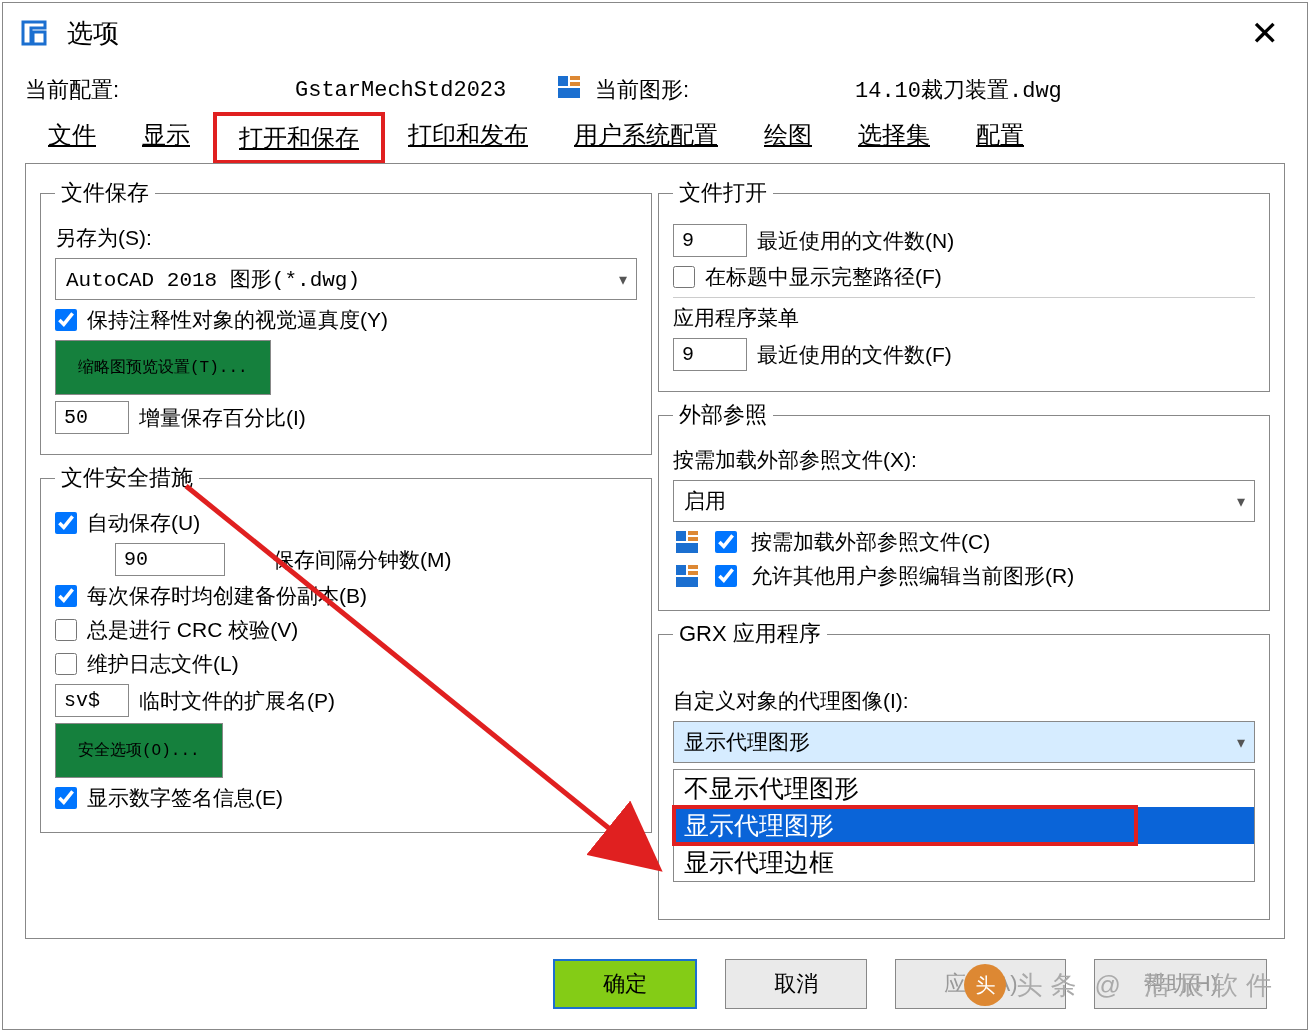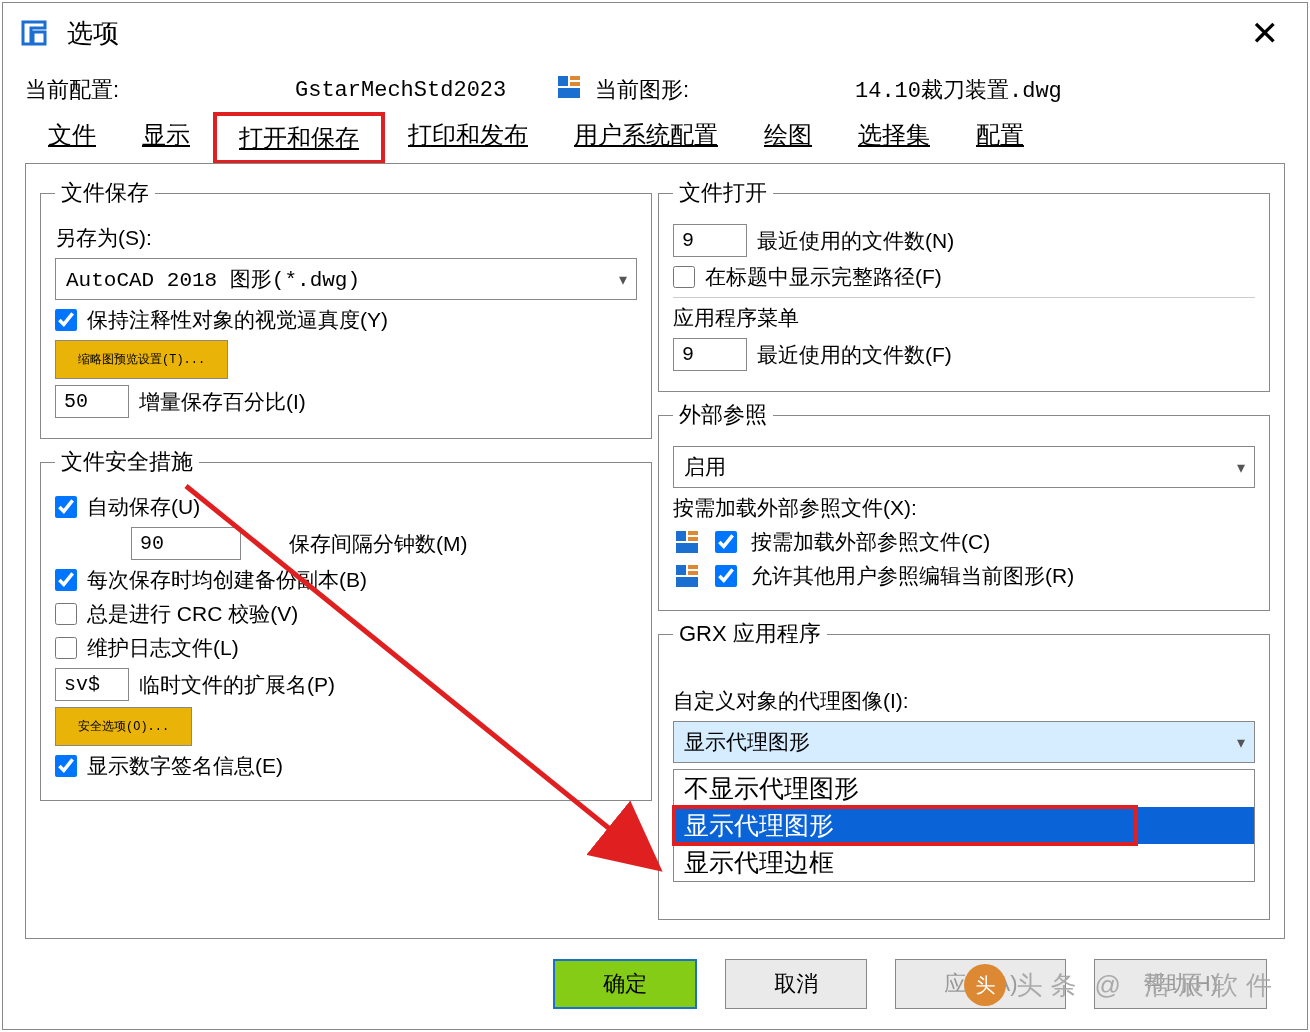--- a/index.html
+++ b/index.html
@@ -17,30 +17,30 @@
     .tabs-wrap { position: relative; padding: 0 22px; }
     .tabs { display: flex; border-bottom: none; }
     .tab { padding: 6px 22px; font-size: 24px; border: 1px solid transparent; cursor: pointer; position: relative; top: 1px; background: #fff; text-decoration: underline; }
     .tab.active { border: 1px solid #888; border-bottom: 1px solid #fff; }
     .tab.highlight { border: 4px solid #e02020 !important; }
     .panel-border { border: 1px solid #888; margin: 0 22px 8px; flex: 1; padding: 14px; display: flex; gap: 6px; position: relative; }
     .col { flex: 1; display: flex; flex-direction: column; gap: 4px; }
     fieldset { border: 1px solid #888; padding: 10px 14px 14px; margin-bottom: 4px; position: relative; }
     legend { padding: 0 6px; font-size: 22px; }
     .row { display: flex; align-items: center; gap: 10px; margin: 6px 0; font-size: 21px; }
-    .indent { margin-left: 76px; gap: 48px; }
+    .indent { margin-left: 60px; gap: 48px; }
     input[type="text"] { border: 1px solid #888; padding: 4px 8px; font-size: 20px; font-family: 'Courier New', monospace; }
     input.w60 { width: 74px; }
     input.w90 { width: 110px; }
     input[type="checkbox"] { width: 22px; height: 22px; cursor: pointer; }
     select, .select-like { border: 1px solid #888; padding: 6px 10px; font-size: 21px; font-family: 'Courier New', monospace; background: #fff; width: 100%; appearance: none; position: relative; }
     .select-wrap { position: relative; }
     .select-wrap::after { content: "▾"; position: absolute; right: 10px; top: 50%; transform: translateY(-50%); color: #555; font-size: 16px; pointer-events: none; }
     .select-highlight { background: #d6ecff; }
-    button.mid { border: 1px solid #888; background: #eab308; padding: 10px 22px; font-size: 12px; font-family: 'Courier New', monospace; cursor: pointer; }
+    button.mid { border: 1px solid #888; background: #15803d; padding: 16px 22px; font-size: 16px; font-family: 'Courier New', monospace; cursor: pointer; }
     .icon-sm { display: inline-flex; width: 28px; height: 28px; }
     .dropdown-open { border: 1px solid #888; background: #fff; position: relative; }
     .dropdown-item { padding: 2px 10px; font-size: 25px; cursor: pointer; white-space: nowrap; }
     .dropdown-item.sel { background: #0a64d8; color: #fff; }
     .dropdown-item.sel-details { position: relative; }
     .dropdown-item.sel-details .red-box { border: 4px solid #e02020; position: absolute; inset: -2px 20% -2px -2px; }
     .hr-row { border-top: 1px solid #ccc; margin-top: 2px; }
     .footer { display: flex; gap: 28px; justify-content: flex-end; padding: 12px 40px 20px; }
     .footer button { border: 1px solid #888; background: #eaeaea; padding: 8px 48px; font-size: 22px; cursor: pointer; }
     .footer button.primary { background: #84cc16; border: 2px solid #1b6fd0; }
@@ -175,26 +175,26 @@
             <span>应用程序菜单</span>
           </div>
         <div class="row">
           <input type="text" class="w60" value="9" style="">
           <span>最近使用的文件数(F)</span>
         </div>
       </fieldset>
 
       <fieldset>
         <legend>外部参照</legend>
+        <div class="row">
+            <span>按需加载外部参照文件(X):</span>
+          </div>
         <div class="row select-wrap">
           <div class="select-like">启用</div>
         </div>
-        <div class="row">
-            <span>按需加载外部参照文件(X):</span>
-          </div>
         <div class="row" style="gap:14px">
           <span class="icon-sm">
               <svg width="28" height="28" viewBox="0 0 28 28">
                 <rect x="3" y="3" width="10" height="10" fill="#1b6fd0"></rect>
                 <rect x="15" y="3" width="10" height="4" fill="#d83"></rect>
                 <rect x="15" y="9" width="10" height="4" fill="#d83"></rect>
                 <rect x="3" y="15" width="22" height="10" fill="#1b6fd0"></rect>
               </svg>
             </span>
           <input type="checkbox" checked="" style="">

